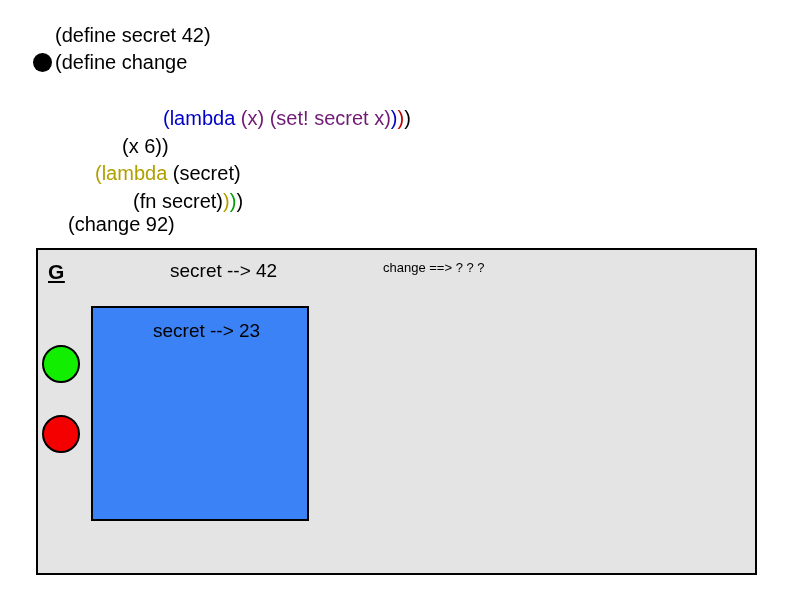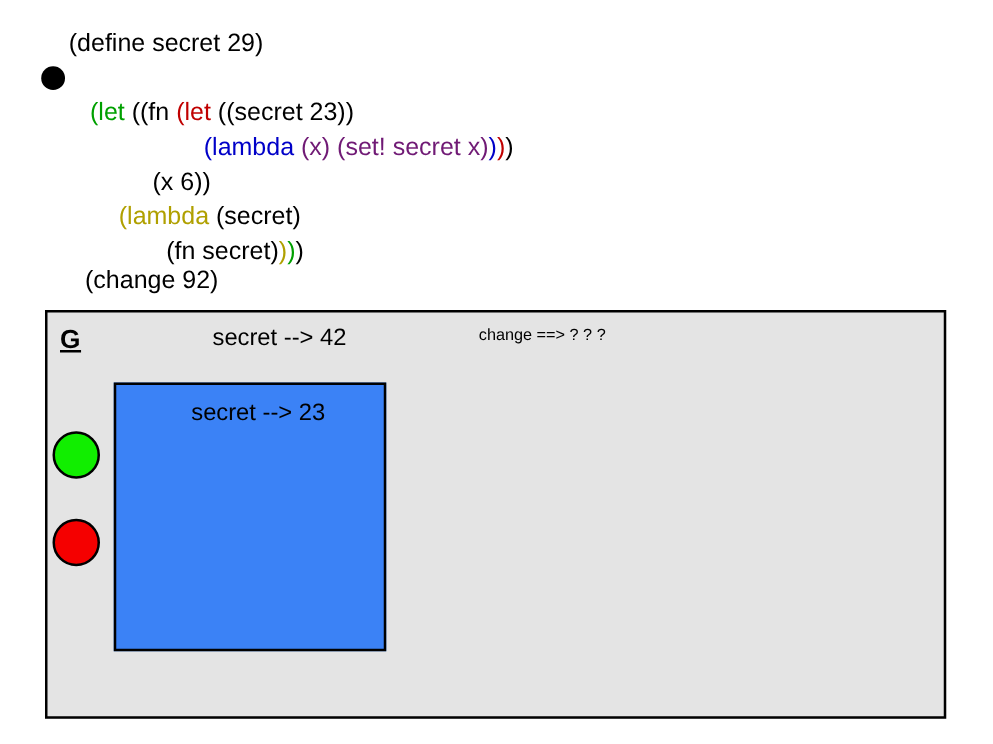--- a/index.html
+++ b/index.html
@@ -126,22 +126,22 @@
     width: 38px;
     height: 38px;
     background: #f50000;
   }
 </style>
 </head>
 <body>
 
 <div id="code-block">
   <div id="bullet-marker"></div>
-<div class="code-line" style="left: 55px; top: 22px;"><span class="tok" style="color: rgb(0, 0, 0);">(define secret 29)</span></div>
-    <div class="code-line" style="left: 72px; top: 77px;"><span class="tok" style="color: rgb(0, 160, 0);">(let</span><span class="tok" style="color: rgb(0, 0, 0);"> ((fn </span><span class="tok" style="color: rgb(192, 0, 0);">(let</span><span class="tok" style="color: rgb(0, 0, 0);"> ((secret 23))</span></div>
+<div class="code-line" style="left: 55px; top: 22px;"><span class="tok" style="color: rgb(0, 0, 0);">(define secret 42)</span></div>
+    <div class="code-line" style="left: 55px; top: 49px;"><span class="tok" style="color: rgb(0, 0, 0);">(define change</span></div>
     <div class="code-line" style="left: 163px; top: 105px;"><span class="tok" style="color: rgb(0, 0, 200);">(lambda</span><span class="tok" style="color: #701a75;"> (x) (set! secret x)</span><span class="tok" style="color: rgb(0, 0, 200);">)</span><span class="tok" style="color: rgb(192, 0, 0);">)</span><span class="tok" style="color: rgb(0, 0, 0);">)</span></div>
     <div class="code-line" style="left: 122px; top: 133px;"><span class="tok" style="color: rgb(0, 0, 0);">(x 6))</span></div>
     <div class="code-line" style="left: 95px; top: 160px;"><span class="tok" style="color: rgb(176, 160, 0);">(lambda</span><span class="tok" style="color: rgb(0, 0, 0);"> (secret)</span></div>
     <div class="code-line" style="left: 133px; top: 188px;"><span class="tok" style="color: rgb(0, 0, 0);">(fn secret)</span><span class="tok" style="color: rgb(176, 160, 0);">)</span><span class="tok" style="color: rgb(0, 160, 0);">)</span><span class="tok" style="color: rgb(0, 0, 0);">)</span></div>
     <div class="code-line" style="left: 68px; top: 211px;"><span class="tok" style="color: rgb(0, 0, 0);">(change 92)</span></div>
   </div>
 
 <div id="env-panel">
 
   <div id="global-env-label">G</div>

